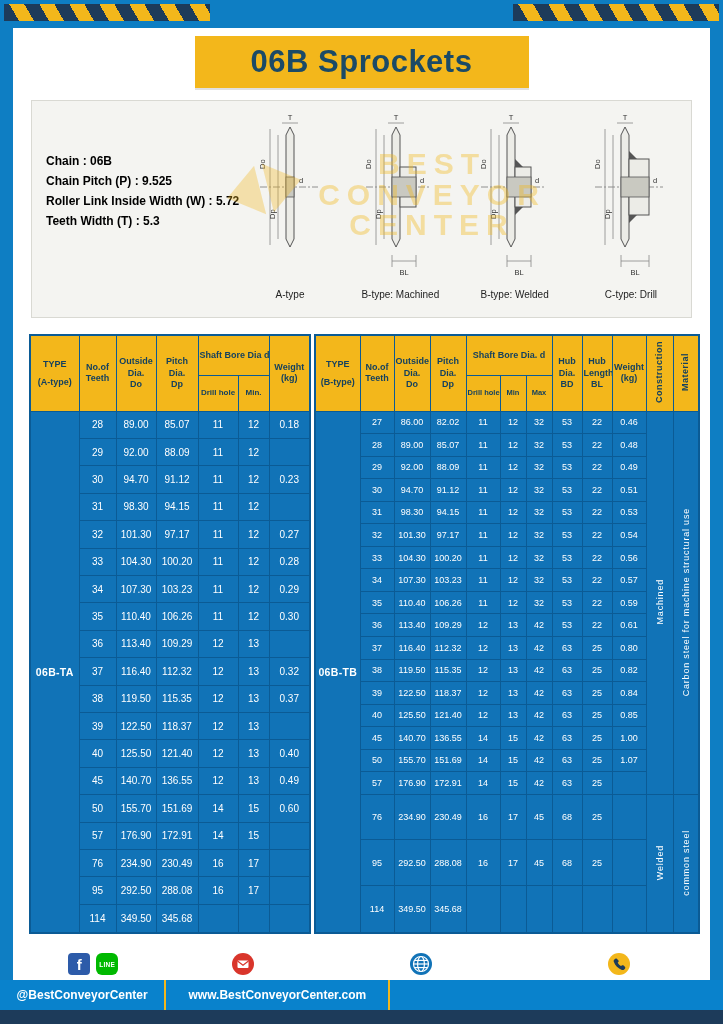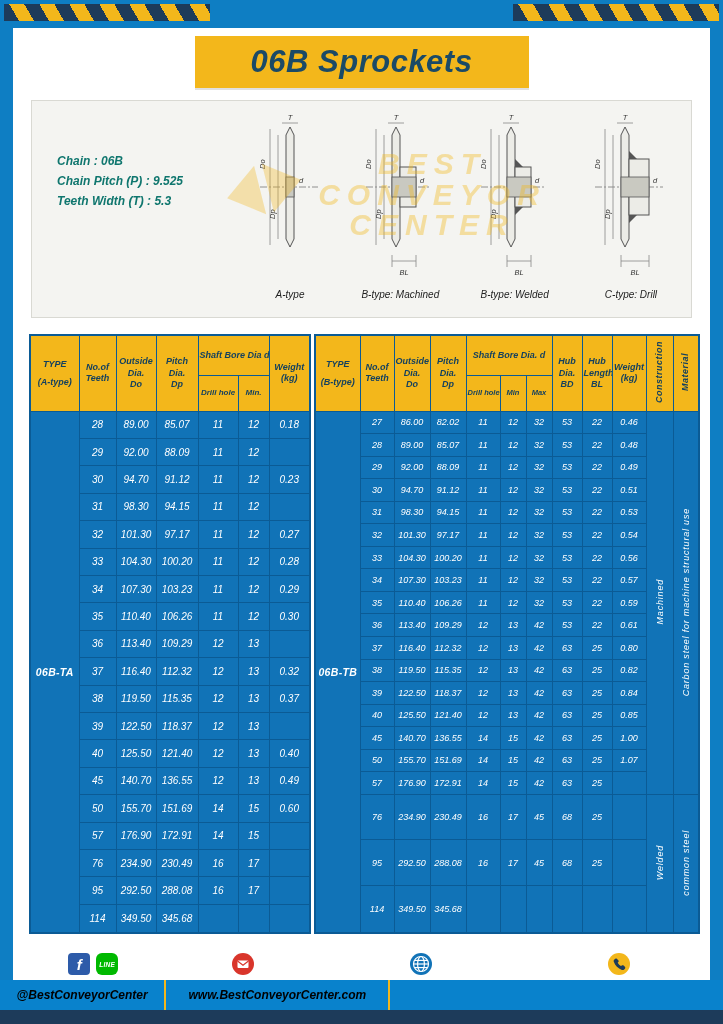--- a/index.html
+++ b/index.html
@@ -1,37 +1,37 @@
 <!DOCTYPE html>
 <html><head>
 <meta charset="utf-8">
 <style>
   * { margin:0; padding:0; box-sizing:border-box; }
   html,body { width:723px; height:1024px; }
   body { font-family:"Liberation Sans", sans-serif; background:#ffffff; }
 
-  .page { position:relative; width:723px; height:1024px; background:#0E7EC3; overflow:hidden;font-style:italic; }
+  .page { position:relative; width:723px; height:1024px; background:#0E7EC3; overflow:hidden; }
 
   .stripe { position:absolute; top:4px; height:17px;
             background:repeating-linear-gradient(60deg,#1D3B5A 0 13px,#F3B71B 13px 26px); }
   .stripe.left  { left:4px;  width:206px; }
   .stripe.right { right:4px; width:206px; }
 
   .content { position:absolute; top:28px; left:13px; right:13px; bottom:44px; background:#ffffff; }
 
   .title-banner { margin:8px auto 0; width:334px; height:52px; background:#F3B71B;
                   display:flex; align-items:center; justify-content:center;
                   box-shadow:0 2px 0 rgba(0,0,0,0.12); }
   .title-banner span { font-size:31px; font-weight:800; color:#1B4A66; letter-spacing:0.5px; }
 
   
   .spec-panel { position:relative; margin:12px 18px 0; height:218px; background:#F4F4F1;
                 border:1px solid #D9D9D3; }
   .spec-lines { position:absolute; left:14px; top:50px; z-index:2; }
-  .spec-line  { font-size:12px; font-weight:700; color:#0f766e; line-height:20px; white-space:nowrap;margin-left:11px; }
+  .spec-line  { font-size:12px; font-weight:700; color:#000000; line-height:20px; white-space:nowrap; }
 
   .drawings { position:absolute; left:212px; right:8px; top:10px; height:198px;
               display:flex; justify-content:space-between; z-index:1; }
   .figure { display:flex; flex-direction:column; align-items:center; }
   .figure .caption { font-size:10px; color:#222; margin-top:10px; white-space:nowrap; }
   .part { fill:#ECECE7; stroke:#555; stroke-width:1; }
   .bore { fill:#C9C9C1; stroke:#555; stroke-width:0.8; }
   .axis { stroke:#777; stroke-width:0.8; stroke-dasharray:7 2 2 2; }
   .dimline { stroke:#888; stroke-width:0.8; }
   .dim { font-size:7.5px; fill:#333; }
@@ -72,21 +72,21 @@
   .footer-icons .fcol { display:flex; align-items:center; justify-content:center; gap:6px; }
   .fc1 { flex:0 0 23%; } .fc2 { flex:0 0 20%; } .fc3 { flex:0 0 31%; } .fc4 { flex:0 0 26%; }
   .fb-icon { width:22px; height:22px; border-radius:4px; background:#2D5BA9; color:#fff;
              font-weight:700; font-size:15px; display:inline-flex; align-items:flex-end;
              justify-content:center; line-height:20px; }
   .line-icon { width:22px; height:22px; border-radius:6px; background:#00B900; color:#fff;
                font-weight:700; font-size:6.5px; display:inline-flex; align-items:center;
                justify-content:center; letter-spacing:0.3px; }
   .footer-bar { position:absolute; left:0; right:0; bottom:14px; height:30px; background:#0982CC;
                 display:flex; align-items:center; }
-  .footer-bar .fcell { color:#000000; font-weight:700; font-size:12px; text-align:center;
+  .footer-bar .fcell { color:#ffffff; font-weight:700; font-size:12px; text-align:center;
                        height:100%; display:flex; align-items:center; justify-content:center;
                        white-space:nowrap; }
   .footer-bar .fcell.div { border-right:2px solid #F3B71B; }
   .bottom-strip { position:absolute; left:0; right:0; bottom:0; height:14px; background:#1D3B5A; }
 </style>
 </head>
 <body>
 
 <div class="page">
 
@@ -97,20 +97,21 @@
 
     <div class="title-banner">
       <span>06B Sprockets</span>
     </div>
 
     <div class="spec-panel">
 
       <div class="spec-lines">
         <div class="spec-line">Chain : 06B</div>
         <div class="spec-line">Chain Pitch (P) : 9.525</div>
+        <div class="spec-line">Roller Link Inside Width (W) : 5.72</div>
         <div class="spec-line">Teeth Width (T) : 5.3</div>
       </div>
 
       <div class="drawings">
 
         <div class="figure">
           <svg width="92" height="168" viewBox="0 0 92 168">
             <text x="46" y="9" class="dim" text-anchor="middle">T</text>
             <line x1="38" y1="12" x2="54" y2="12" class="dimline"></line>
             <path class="part" d="M42 24 L46 16 L50 24 L50 128 L46 136 L42 128 Z"></path>

